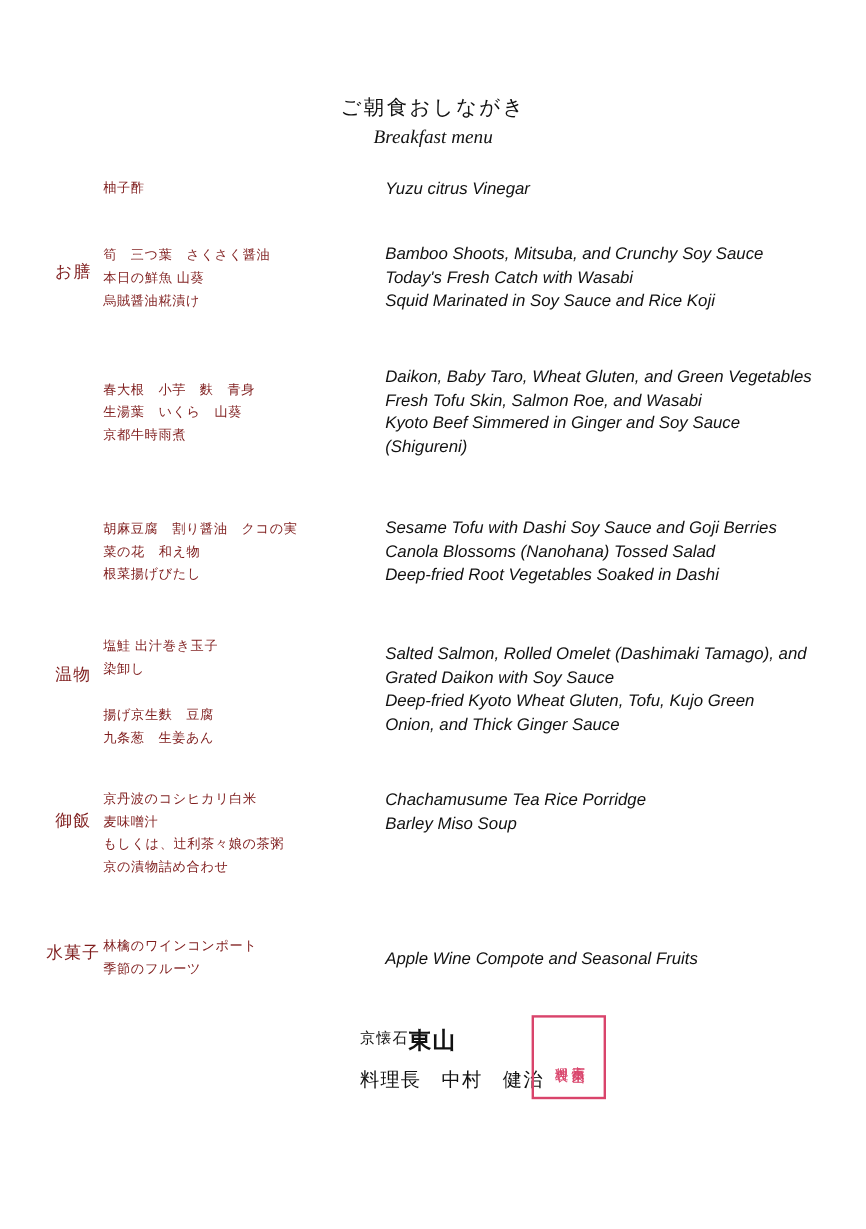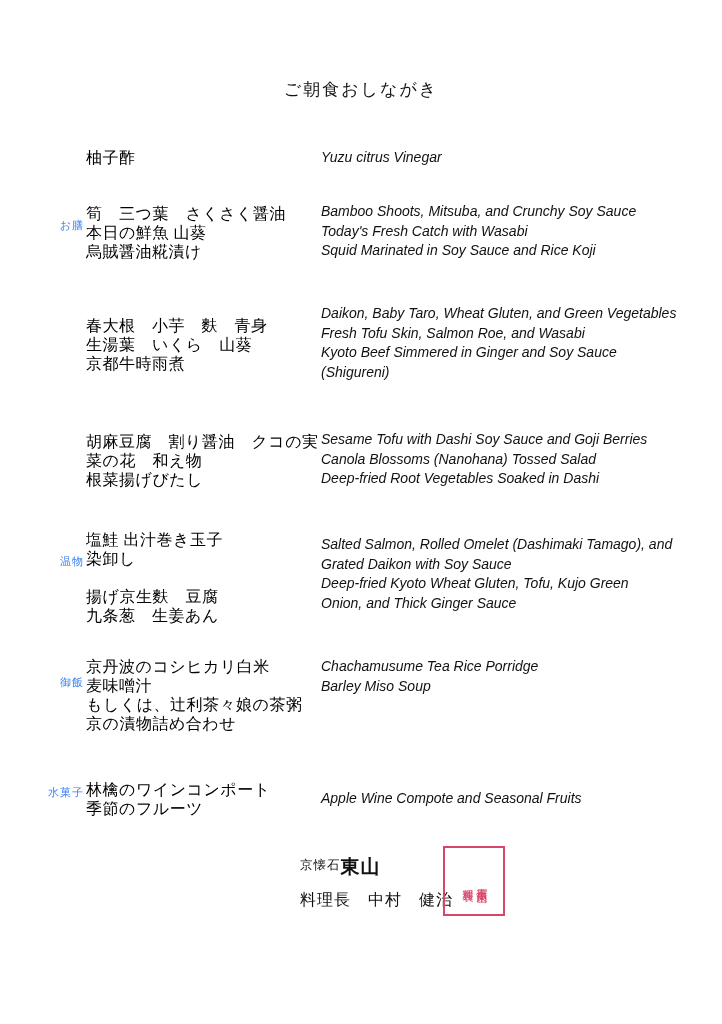--- a/index.html
+++ b/index.html
@@ -46,34 +46,34 @@
   
   .section {
     position: absolute;
     width: 722px;
   }
   .cat {
     position: absolute;
     left: 38px;
     width: 46px;
     font-family: "DejaVu Serif", serif;
-    font-size: 11px;
-    letter-spacing: 1px;
-    color: #3b82f6;
-    text-align: right;
+    font-size: 14px;
+    letter-spacing: 1px;
+    color: #7f1d1d;
+    text-align: center;
   }
   .jp-col {
     position: absolute;
     left: 86px;
     width: 230px;
-    font-family: Liberation Serif, serif;
-    font-size: 16px;
+    font-family: Liberation Sans, sans-serif;
+    font-size: 11px;
     line-height: 19px;
     letter-spacing: 0.5px;
-    color: #000000;
+    color: #7f1d1d;
   }
   .en-col {
     position: absolute;
     left: 321px;
     width: 380px;
     font-family: Liberation Sans, sans-serif;
     font-style: italic;
     font-size: 14px;
     line-height: 19.5px;
     color: #111;
@@ -140,20 +140,21 @@
     color: #d9446b;
   }
 </style>
 </head>
 <body>
 
 <div class="page">
 
   <div class="title-block">
     <div class="title-jp">ご朝食おしながき</div>
+    <div class="title-en">Breakfast menu</div>
   </div>
 
   <div class="section" style="top:148px">
     <div class="cat"></div>
     <div class="jp-col">
         <div>柚子酢</div>
       </div>
     <div class="en-col">
         <div>Yuzu citrus Vinegar</div>
       </div>

